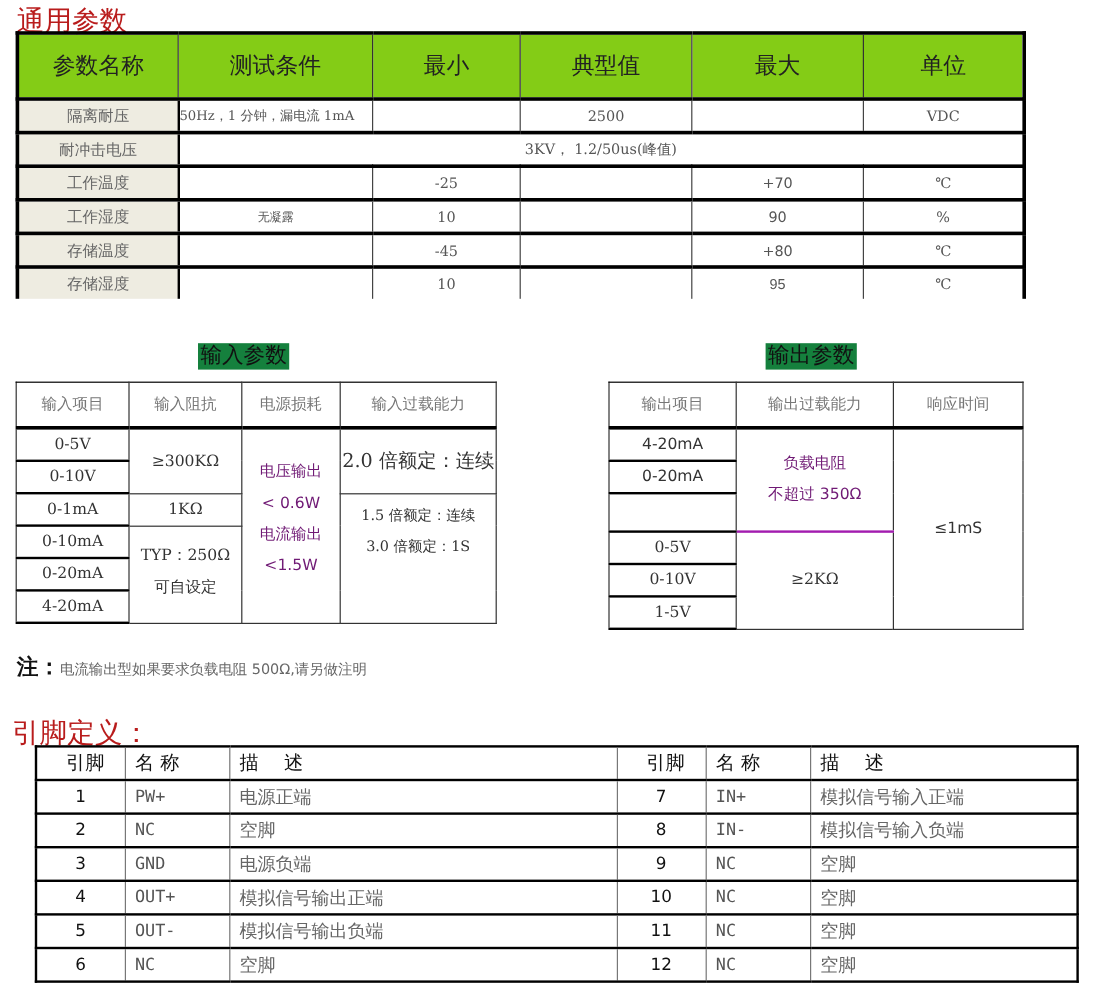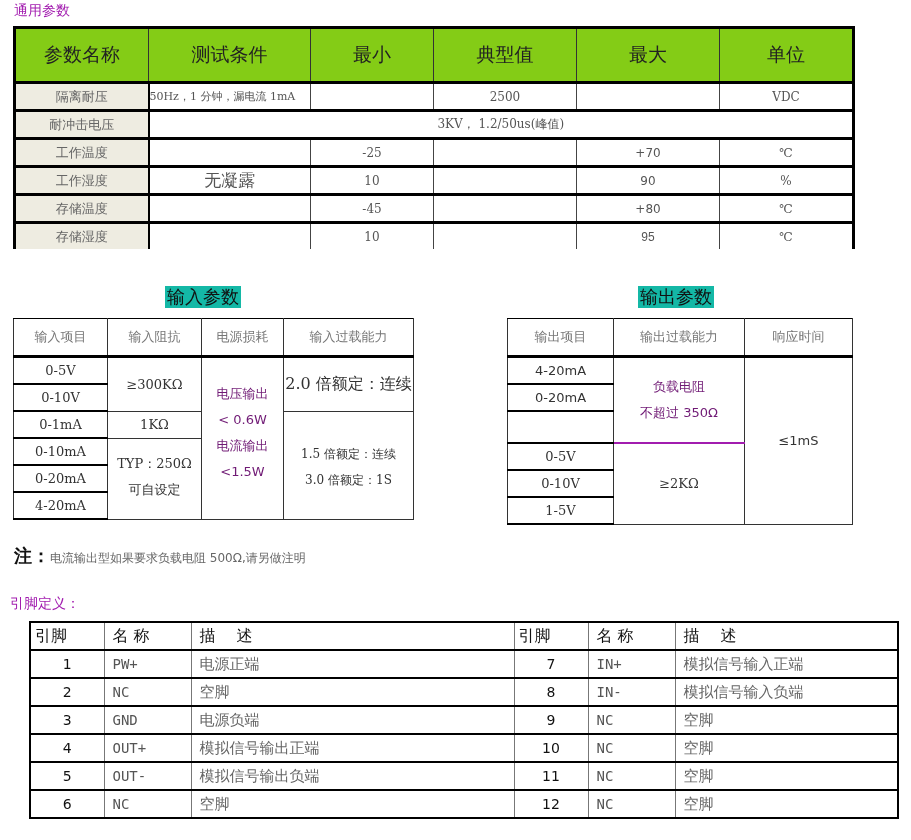--- a/index.html
+++ b/index.html
@@ -3,23 +3,23 @@
 <meta charset="utf-8">
 <style>
   html, body { margin: 0; padding: 0; background: #ffffff; }
   body { width: 911px; height: 840px; position: relative; overflow: hidden;
          font-family: "DejaVu Serif", "Liberation Serif", serif; color: #444; }
   .abs { position: absolute; }
   table { border-collapse: collapse; table-layout: fixed; }
   td, th { padding: 0; text-align: center; vertical-align: middle; overflow: hidden; white-space: nowrap; }
 
   
-  .sec-title { font-family: "DejaVu Sans", "Liberation Sans", sans-serif; font-size: 14px; color: #a21caf; }
+  .sec-title { font-family: "DejaVu Sans", "Liberation Sans", sans-serif; font-size: 23px; color: #b91c1c; }
   .sub-title { font-family: "DejaVu Sans", "Liberation Sans", sans-serif; font-size: 18px; color: #111;
-               background: #14b8a6; padding: 0 2px; line-height: 22px; }
+               background: #15803d; padding: 0 2px; line-height: 22px; }
 
   
   #gen { left: 13px; top: 26px; width: 839px; }
   #gen th { background: #84cc16; height: 52px; font-family: "DejaVu Sans", "Liberation Sans", sans-serif;
             font-size: 19px; font-weight: normal; color: #222; border: 1px solid #333; border-bottom: 3px solid #000; }
   #gen th:first-child { border-left: 3px solid #000; }
   #gen th:last-child { border-right: 3px solid #000; }
   #gen tr.head th { border-top: 3px solid #000; }
   #gen td { height: 25px; font-size: 12px; color: #555; border: 1px solid #444; border-bottom: 3px solid #000; }
   #gen td.name { background: #eeece1; font-size: 13px; color: #666; border-left: 3px solid #000; border-right: 2px solid #000; }
@@ -43,21 +43,21 @@
 
   
   #pins { left: 29px; top: 621px; width: 868px; }
   #pins td { height: 26px; border: 1px solid #777; border-bottom: 2px solid #000; font-size: 14px;
              font-family: "DejaVu Sans Mono", "Liberation Mono", monospace; color: #555; text-align: left; padding-left: 8px; }
   #pins tr.hd td { color: #111; font-family: "DejaVu Sans", "Liberation Sans", sans-serif; font-size: 16px; border-top: 2px solid #000; }
   #pins td.num { text-align: center; padding-left: 0; color: #111; font-family: "DejaVu Sans", "Liberation Sans", sans-serif; }
   #pins td.desc { font-family: "DejaVu Sans", "Liberation Sans", sans-serif; font-size: 15px; color: #666; }
   #pins td.c0 { border-left: 2px solid #000; }
   #pins td.c5 { border-right: 2px solid #000; }
-  #pins tr.hd td.num { text-align: left; padding-left: 4px; }
+  #pins tr.hd td.num { text-align: left; padding-left: 24px; }
 </style>
 </head>
 <body>
 
 <div class="abs sec-title" style="left:14px; top:2px;">通用参数</div>
 
 <table id="gen" class="abs">
   <colgroup>
     <col style="width:134px">
       <col style="width:162px">
@@ -90,21 +90,21 @@
   <tr>
     <td class="name">工作温度</td>
     <td></td>
     <td>-25</td>
     <td></td>
     <td class="sansval" style="font-family:'DejaVu Sans',sans-serif">+70</td>
     <td class="last">℃</td>
   </tr>
   <tr>
     <td class="name">工作湿度</td>
-    <td style="font-size:17px">无凝露</td>
+    <td style="font-size:10px">无凝露</td>
     <td>10</td>
     <td></td>
     <td style="font-family:'DejaVu Sans',sans-serif">90</td>
     <td class="last">%</td>
   </tr>
   <tr>
     <td class="name">存储温度</td>
     <td></td>
     <td>-45</td>
     <td></td>
@@ -148,21 +148,21 @@
       <div style="padding-bottom:26px">&lt;1.5W</div>
     </td>
     <td rowspan="2" style="font-size:16px">2.0 倍额定：连续</td>
   </tr>
   <tr class="r">
     <td class="item">0-10V</td>
   </tr>
   <tr class="r">
     <td class="item">0-1mA</td>
     <td>1KΩ</td>
-    <td rowspan="4" class="multi" style="font-size:12px; vertical-align:top; padding-top:29px">
+    <td rowspan="4" class="multi" style="font-size:12px; vertical-align:top; padding-top:4px">
       <div>1.5 倍额定：连续</div>
       <div>3.0 倍额定：1S</div>
     </td>
   </tr>
   <tr class="r">
     <td class="item">0-10mA</td>
     <td rowspan="3" class="multi" style="vertical-align:top; padding-top:12px">
       <div>TYP：250Ω</div>
       <div>可自设定</div>
     </td>

